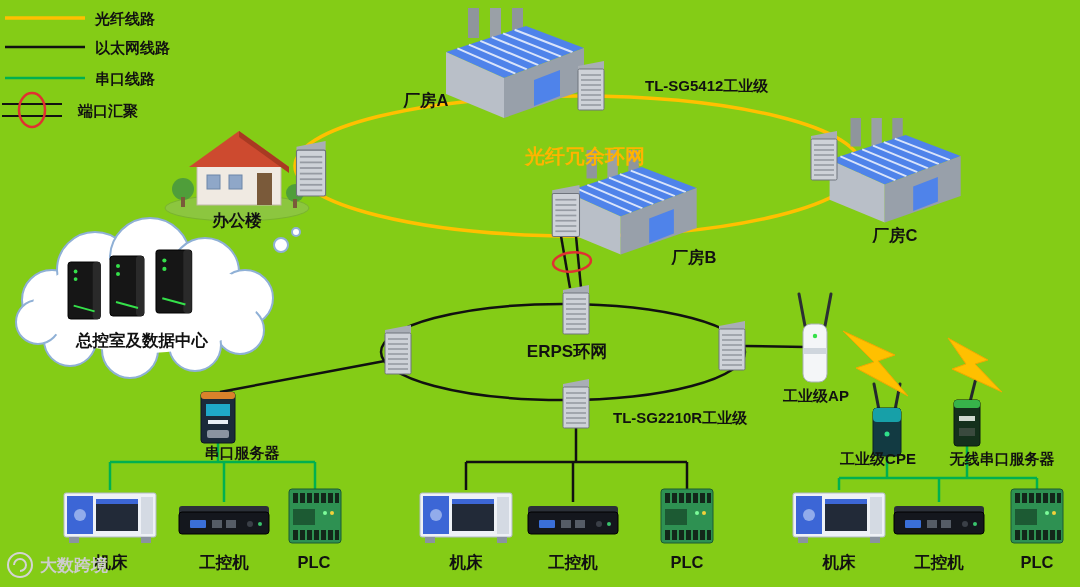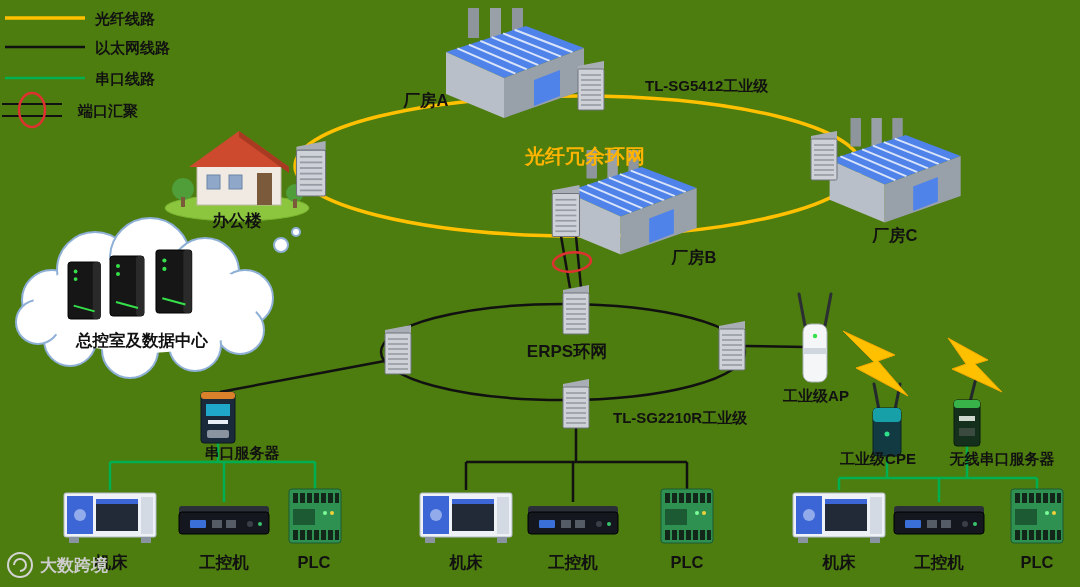--- a/index.html
+++ b/index.html
@@ -1,16 +1,16 @@
 <!DOCTYPE html>
 <html><head>
 <meta charset="utf-8">
 <style>
   html,body{margin:0;padding:0;background:#fff;}
-  #canvas{position:relative;width:1080px;height:587px;background:#4d7c0f;overflow:hidden;}
+  #canvas{position:relative;width:1080px;height:587px;background:#84cc16;overflow:hidden;}
   text{font-family:"Liberation Sans","DejaVu Sans",sans-serif;}
   .site-label{font-size:16.5px;font-weight:700;fill:#111;}
   .model-label{font-size:15px;font-weight:700;fill:#111;}
   .legend-label{font-size:15px;font-weight:600;fill:#111;}
   .fiber-ring-label{font-size:20px;font-weight:800;fill:#FFB400;}
   .erps-ring-label{font-size:17px;font-weight:700;fill:#111;}
   .device-label{font-size:15px;font-weight:700;fill:#111;}
   .end-label{font-size:16.5px;font-weight:700;fill:#111;}
   .watermark-text{font-size:17px;font-weight:700;fill:#cdcdcd;}
   .fiber-line{stroke:#FFC000;fill:none;}

